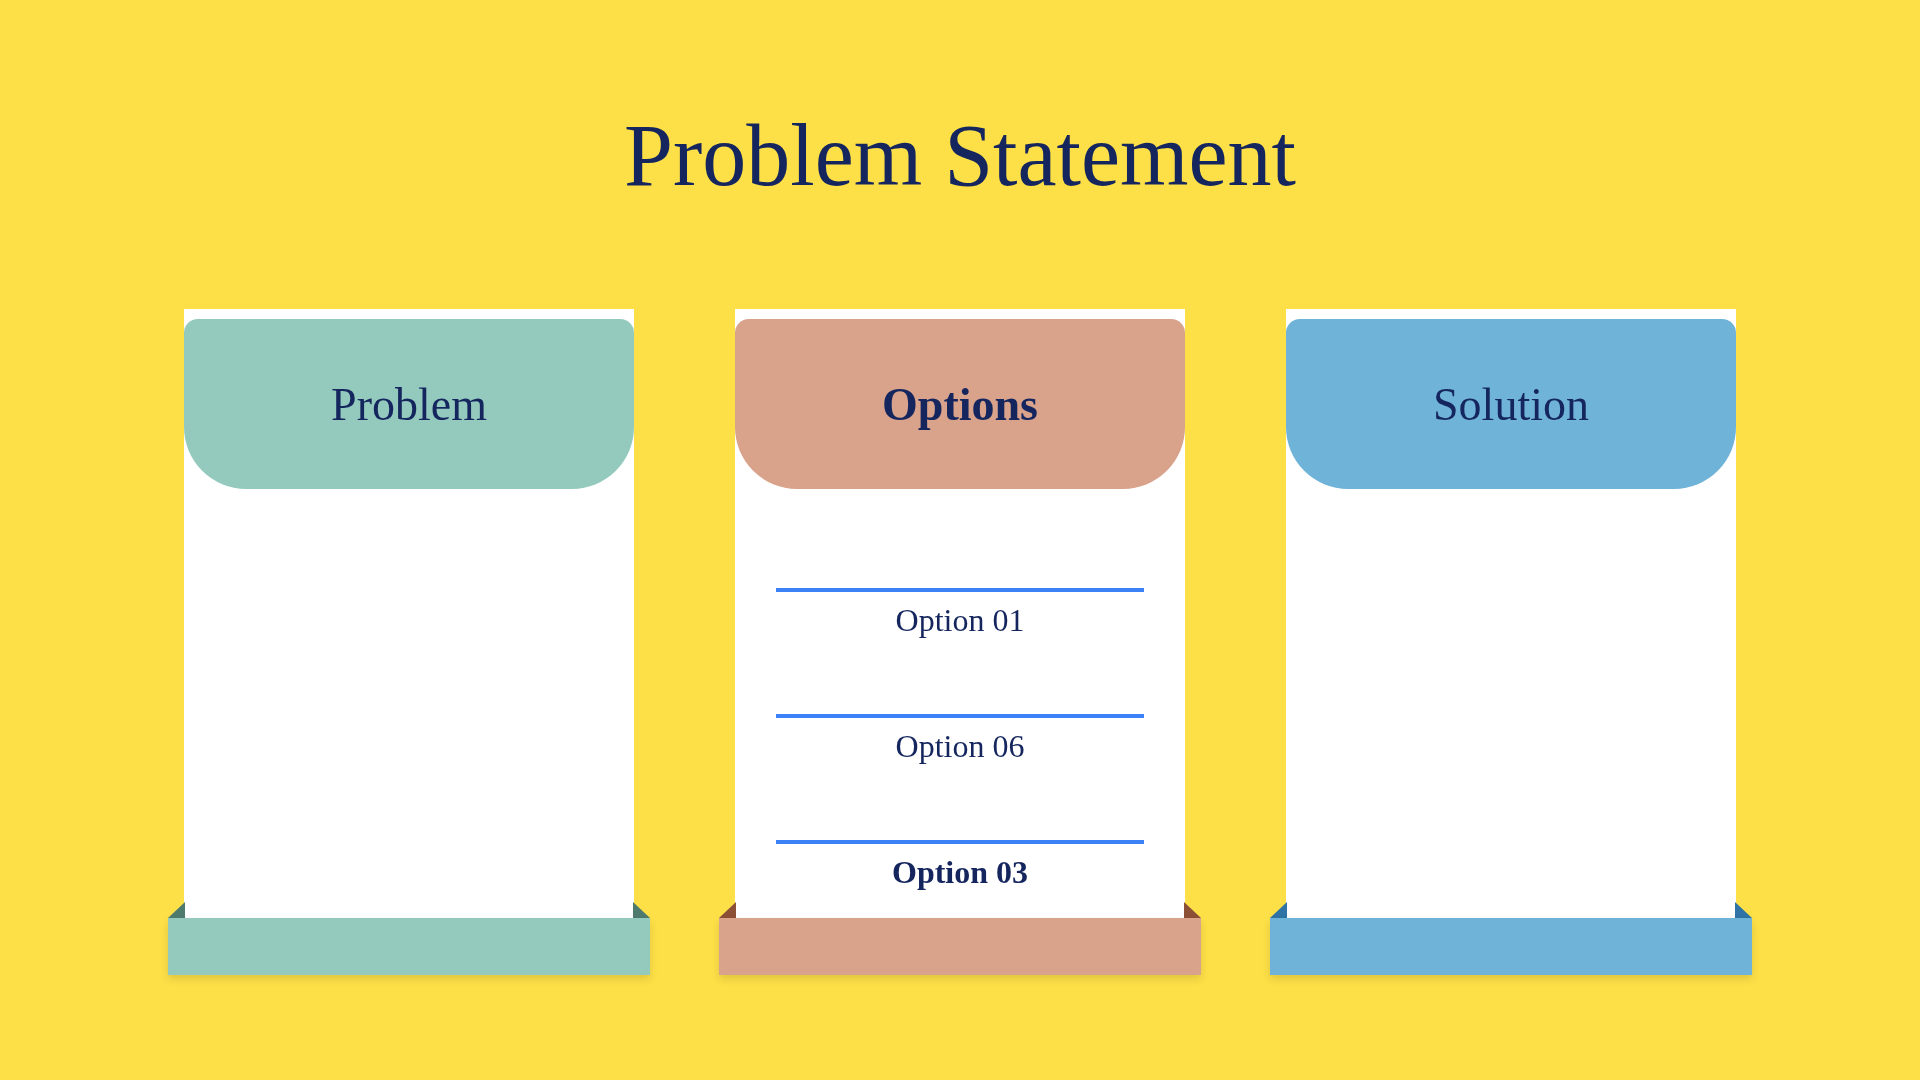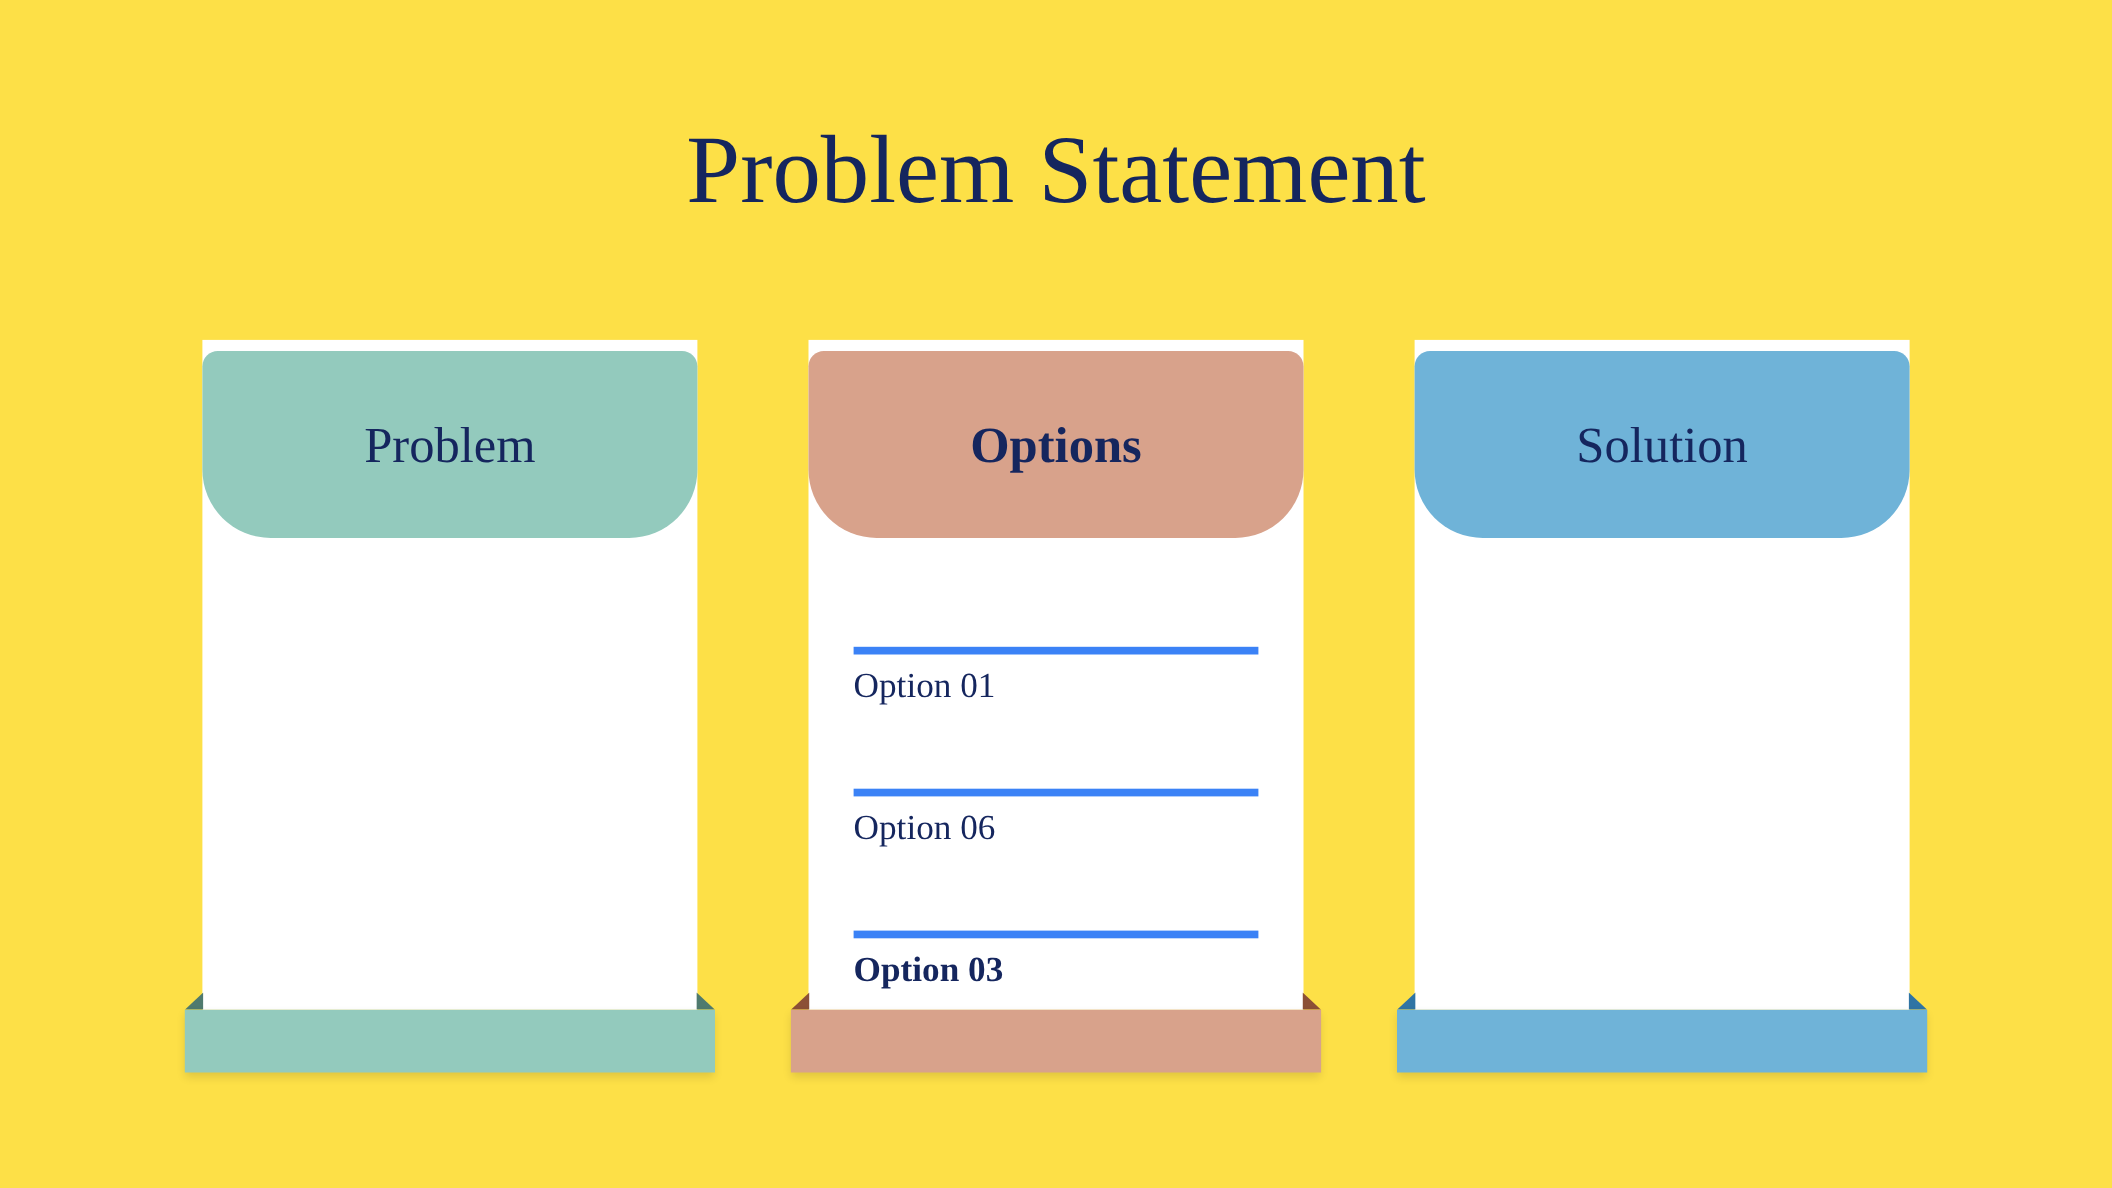--- a/index.html
+++ b/index.html
@@ -75,21 +75,22 @@
   .option-rows{
     position:absolute;
     left:16px;
     top:285px;
     width:450px;
     padding:0 41px;
     box-sizing:border-box;
   }
   .option-row{
     height:122px;
-    border-top:7px solid #3b82f6;
+    border-top:4px solid #3b82f6;
+    text-align:center;
   }
   .option-row:last-child{
     height:auto;
     font-weight:bold;
   }
   .option-label{
     display:inline-block;
     padding-top:10px;
     font-size:32px;
   }

